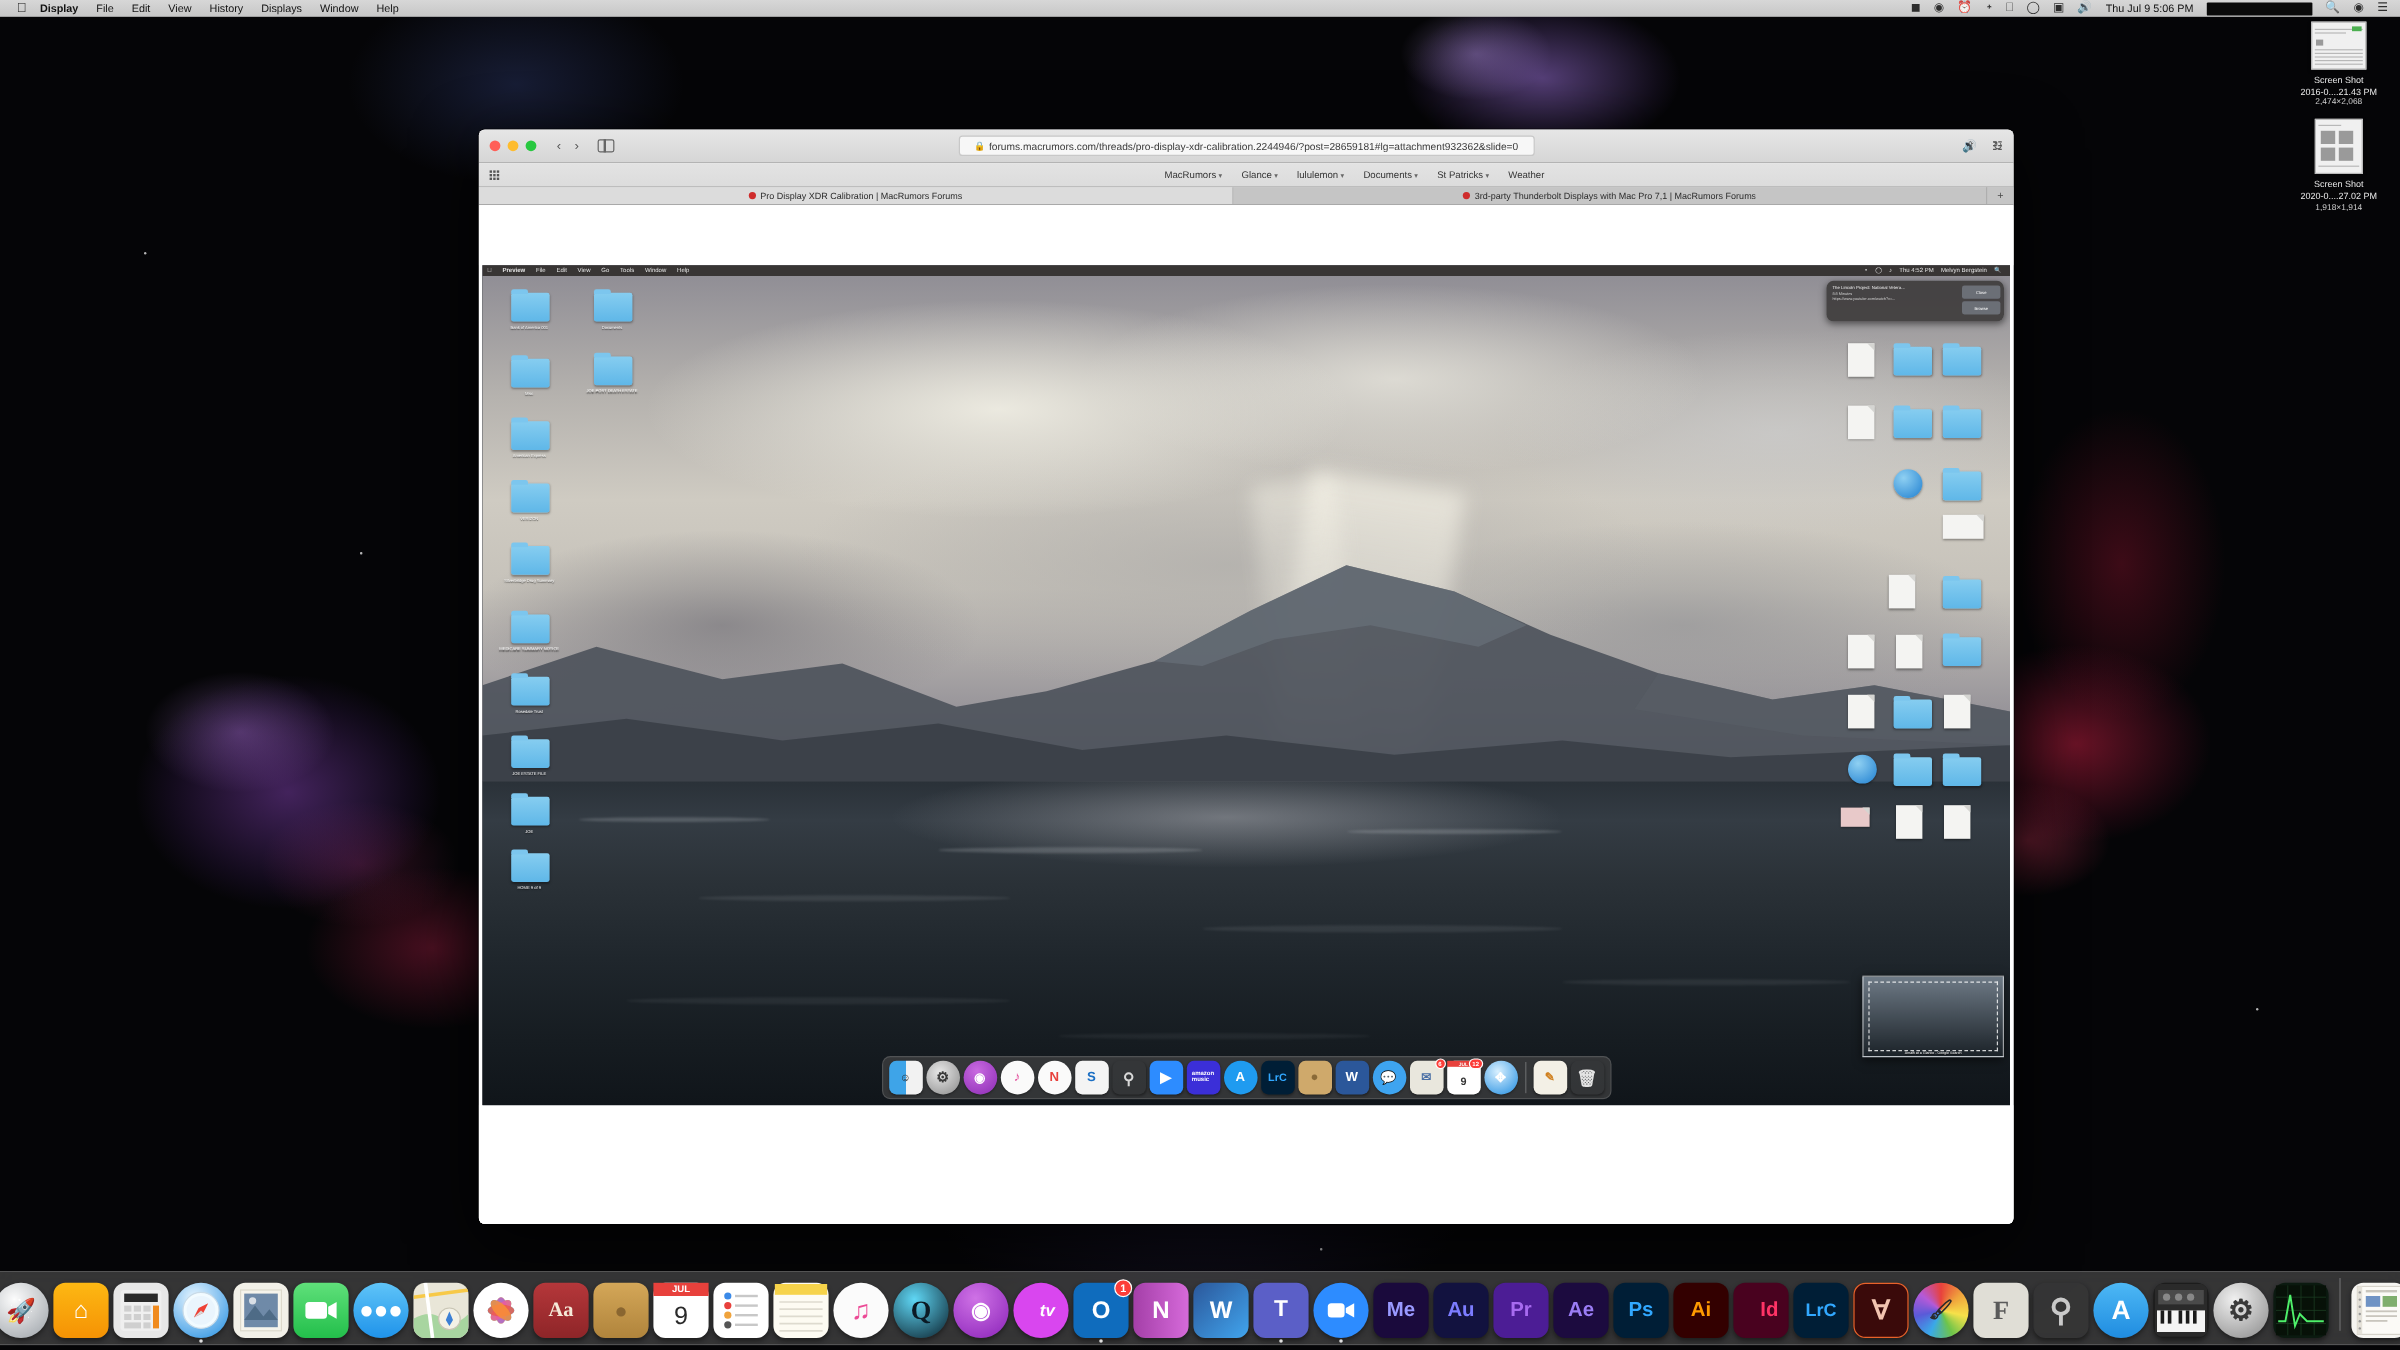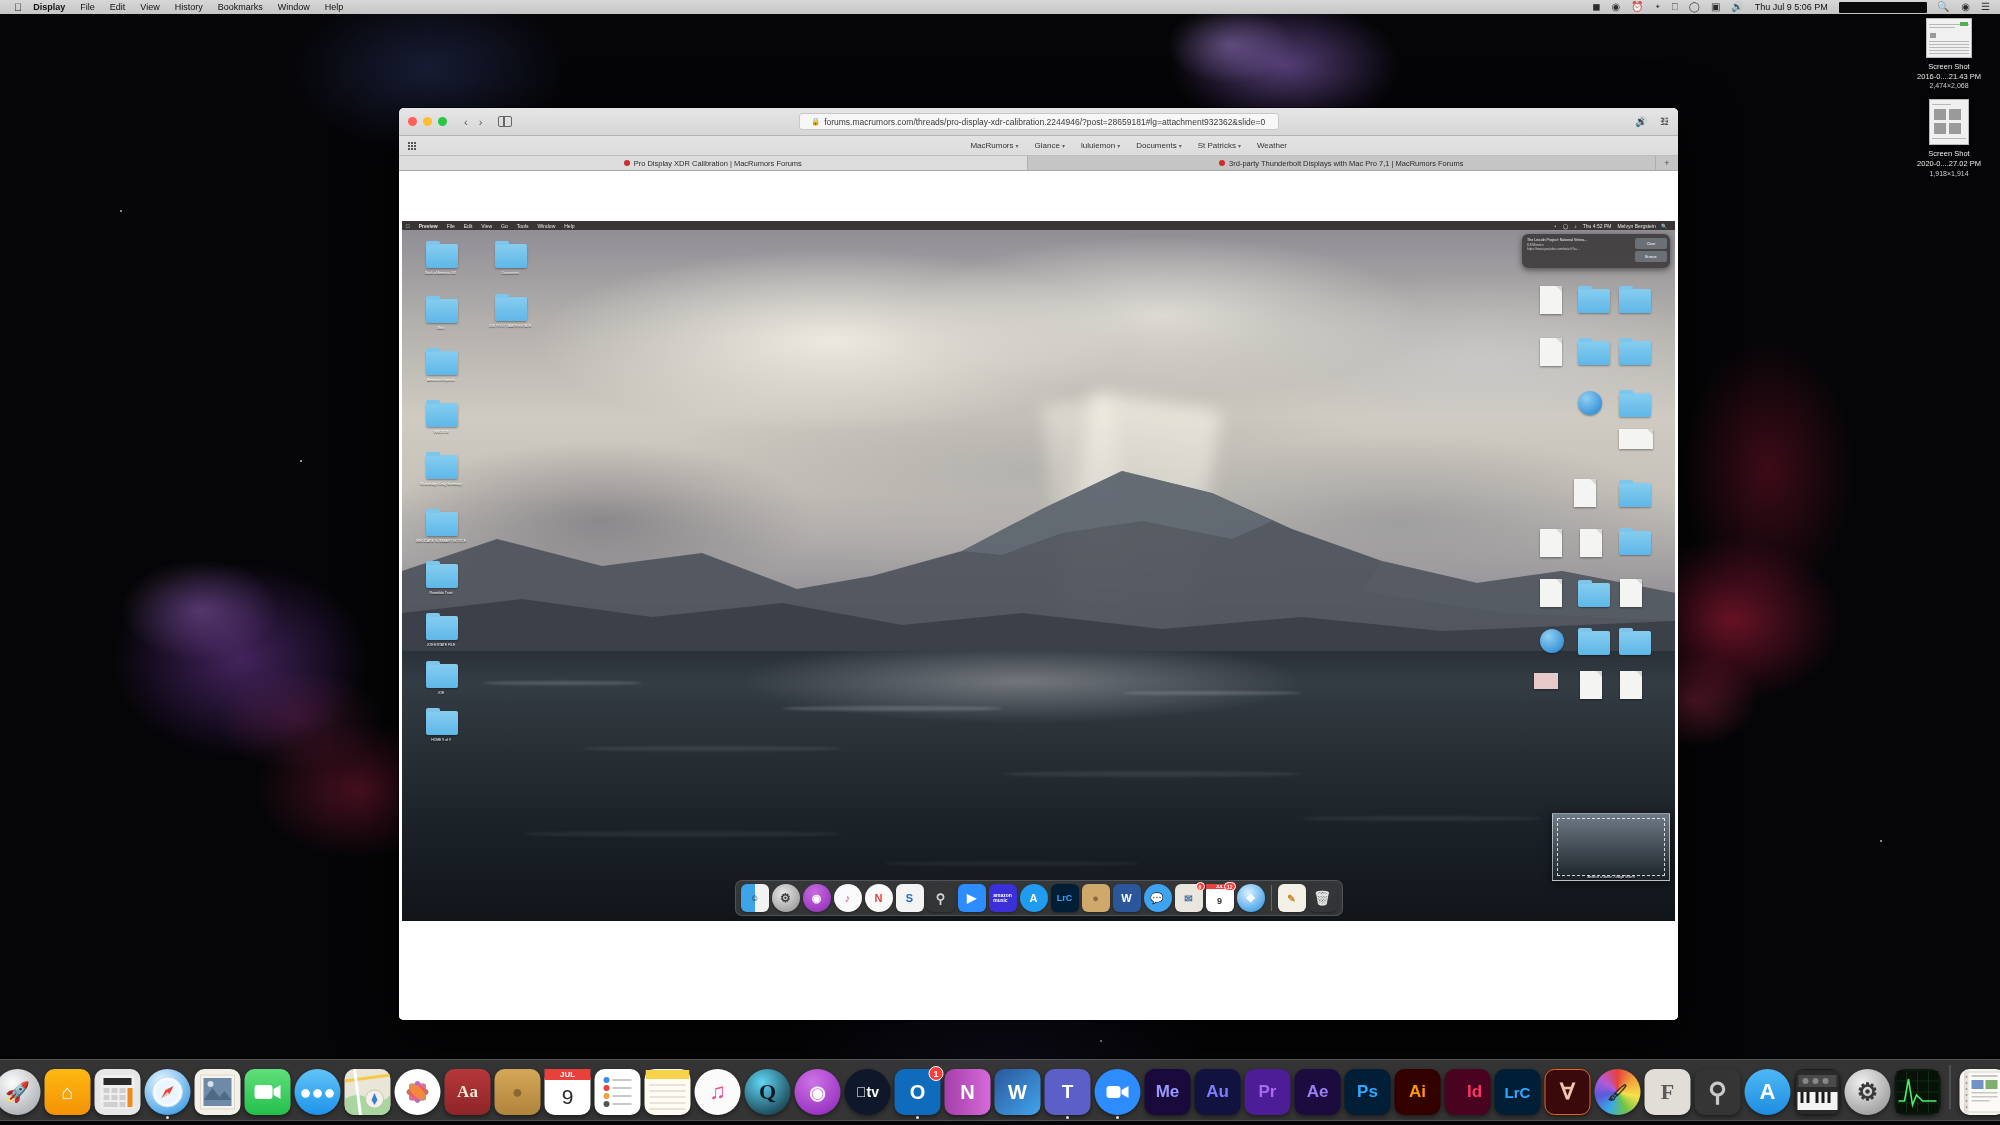--- a/index.html
+++ b/index.html
@@ -262,21 +262,21 @@
     <div class="star" style="left:1100px;top:1040px;width:1.5px;height:1.5px;"></div>
   </div>
 
   <div class="menubar">
     <span class="apple"></span>
     <span class="mi bold">Display</span>
     <span class="mi">File</span>
     <span class="mi">Edit</span>
     <span class="mi">View</span>
     <span class="mi">History</span>
-    <span class="mi">Bookmarks</span>
+    <span class="mi">Displays</span>
     <span class="mi">Window</span>
     <span class="mi">Help</span>
 
     <div class="right">
       <span class="ic">◼︎</span>
       <span class="ic">◉</span>
       <span class="ic">⏰</span>
       <span class="ic">᛭</span>
       <span class="ic">⎕</span>
       <span class="ic">◯</span>
@@ -688,21 +688,21 @@
     </div>
 
     <div class="dk circle" style="background:radial-gradient(circle at 38% 30%,#5fd7f5,#0a1f2b);">
       <span style="font-size:22px;color:#0c1a24;font-family:'Liberation Serif',serif;">Q</span>
     </div>
 
     <div class="dk circle" style="background:radial-gradient(circle at 40% 28%,#cf72e6,#8a23b8);">
       <span style="font-size:19px;color:#fff;">◉</span>
     </div>
 
-    <div class="dk circle" style="background:#0f172a;">
+    <div class="dk circle" style="background:#d946ef;font-style:italic;">
       <span style="font-size:14px;color:#fff;">tv</span>
     </div>
 
     <div class="dk" style="background:#0f6cbd;">
       <span style="font-size:20px;color:#fff;">O</span>
       <span class="bdg">1</span>
       <span class="dot"></span>
     </div>
 
     <div class="dk" style="background:linear-gradient(to right,#a43fa8,#d66ada);">

